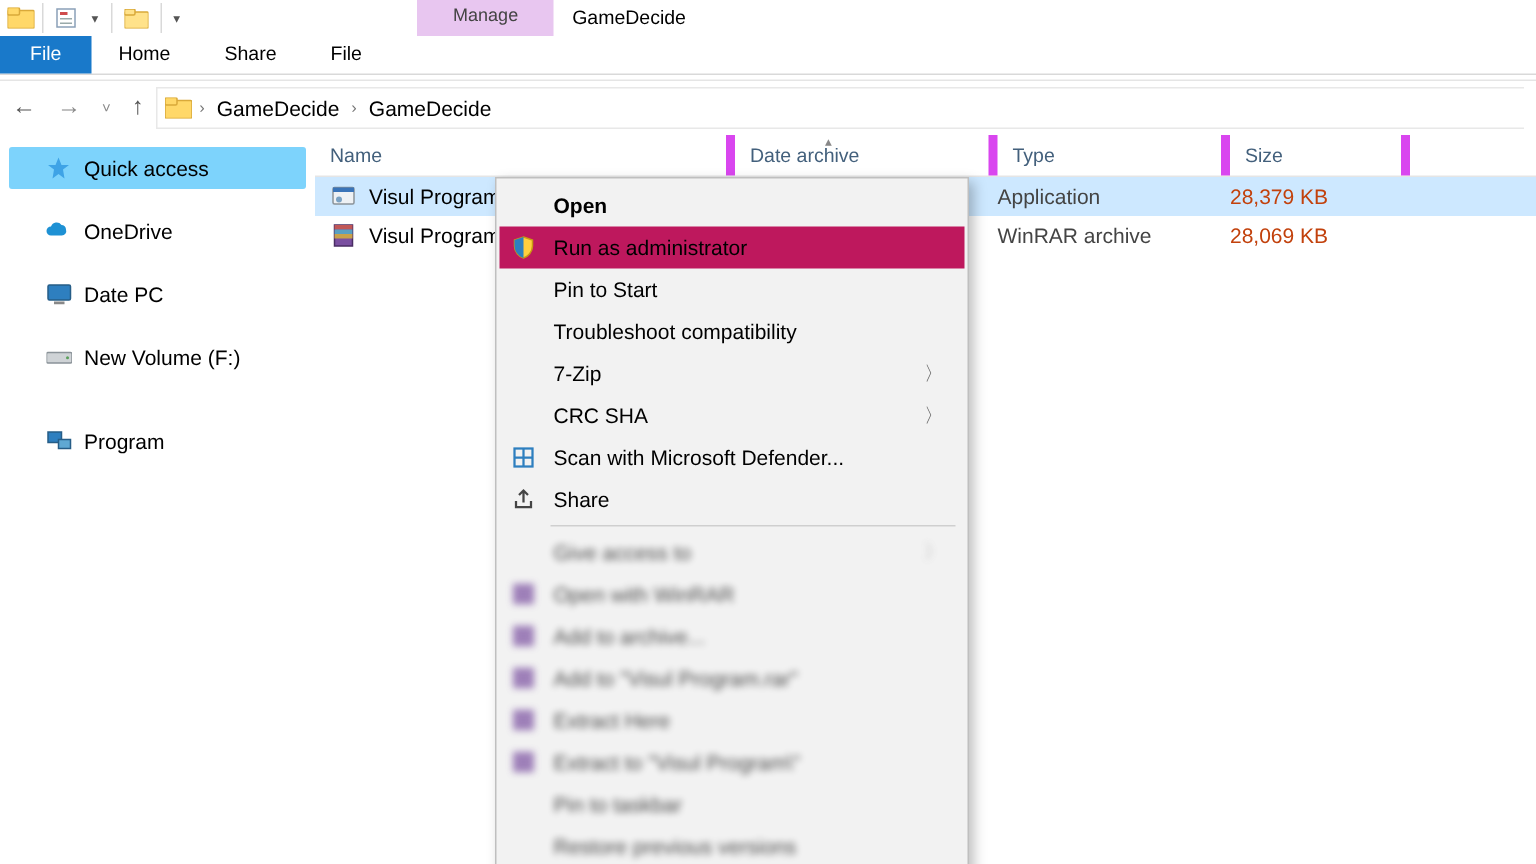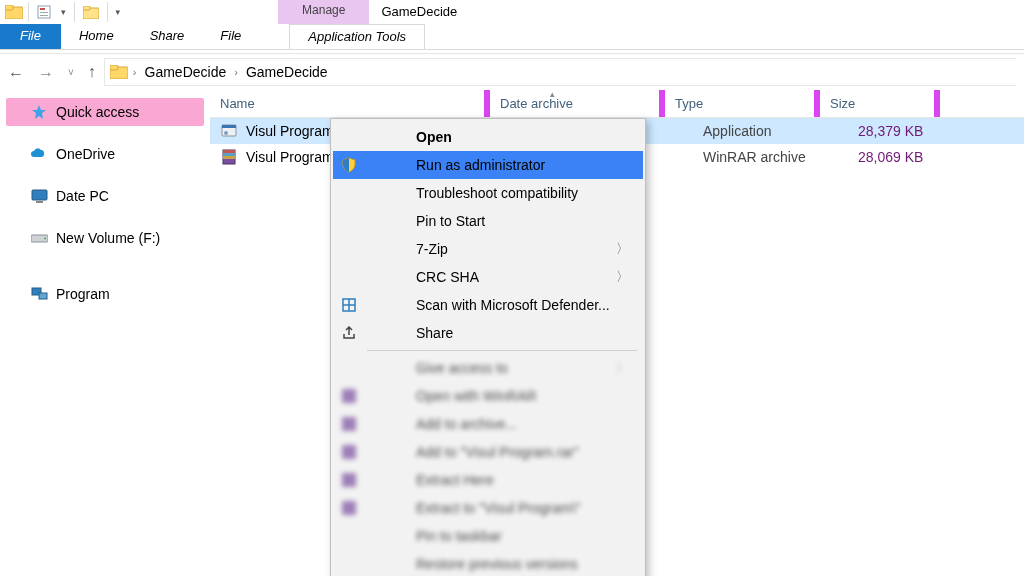--- a/index.html
+++ b/index.html
@@ -8,56 +8,56 @@
   .titlebar { display: flex; align-items: stretch; height: 24px; font-size: 12px; }
   .titlebar .folder-ico { width: 28px; display:flex; align-items:center; justify-content:center; }
   .titlebar .sep { width:1px; background:#d9d9d9; margin:2px 0;}
   .titlebar .qat { display:flex; align-items:center; gap:2px; padding:0 4px;}
   .titlebar .qat span { padding:0 4px; }
   .titlebar .drop { font-size:9px; color:#555; }
   .tab-pink { background:#e8c6f0; padding:3px 24px; font-size:12px; color:#444; }
   .title-txt { padding:4px 12px; font-size:13px; }
   
   .ribbon { display:flex; height:26px; border-bottom:1px solid #d9d9d9; font-size:13px;}
-  .ribbon .tab { padding:4px 18px; cursor:default;font-style:italic;}
+  .ribbon .tab { padding:4px 18px; cursor:default;}
   .ribbon .tab.file { background:#1979ca; color:#fff; padding:4px 20px;}
   .ribbon .tab.app { border:1px solid #d9d9d9; border-bottom:0; }
   .ribbon-body { height:4px; border-bottom:1px solid #e5e5e5; }
   
   .navbar { display:flex; align-items:center; height:36px; padding:4px 8px; gap:8px; }
   .navbar .nav-arrows { display:flex; align-items:center; gap:14px; color:#888; font-size:16px; }
   .navbar .nav-arrows .enabled { color:#555; }
   .navbar .nav-arrows .sm { font-size:10px;}
   .addr { flex:1; display:flex; align-items:center; height:28px; border:1px solid #e8e8e8; border-right:0; padding:0 2px; font-size:14px;}
   .addr .crumb { padding:2px 6px; }
   .addr .chev { color:#777; font-size:11px; padding:0 2px;}
   .addr .folder-sm { width:24px; display:flex; align-items:center; justify-content:center;}
   
   .main { display:flex; height: calc(576px - 24px - 26px - 4px - 36px); }
   .sidebar { width:210px; padding:8px 6px; font-size:14px; }
   .sidebar .item { display:flex; align-items:center; gap:8px; padding:5px 8px 5px 24px; border-radius:2px; }
-  .sidebar .item.active { background:#f9a8d4; }
+  .sidebar .item.active { background:#7dd3fc; }
   .sidebar .ico { width:18px; height:18px; display:flex; align-items:center; justify-content:center; }
   
   .content { flex:1; font-size:14px; position:relative;}
   .cols { display:flex; height:28px; align-items:center; border-bottom:1px solid #e5e5e5; color:#43607c; font-size:13px;}
   .cols div { padding:0 10px; border-right:6px solid #d946ef; height:100%; display:flex; align-items:center;text-align:center;}
   .c-name{width:280px;} .c-date{width:175px;} .c-type{width:155px;} .c-size{width:120px; border-right:0;}
   .sort-caret { font-size:9px; position:absolute; left:340px; top:-1px; color:#888;}
   .row { display:flex; align-items:center; height:26px; }
   .row.sel { background:#cde8ff; }
   .row .cell { display:flex; align-items:center; gap:8px;}
-  .row .c-name{width:280px;} .row .c-date{width:175px;} .row .c-type{width:155px; color:#444;margin-left:38px;} .row .c-size{width:120px; color:#701a75; justify-content:flex-start;}
+  .row .c-name{width:280px;} .row .c-date{width:175px;} .row .c-type{width:155px; color:#444;} .row .c-size{width:120px; color:#c2410c; justify-content:flex-start;}
   .file-ico { width:18px; height:18px; display:flex; align-items:center; justify-content:center; margin-left:10px;}
   
   .ctxmenu { position:absolute; left:120px; top:28px; width:316px; background:#f2f2f2; border:1px solid #bfbfbf; box-shadow:3px 3px 8px rgba(0,0,0,.25); padding:4px 2px; font-size:14px;}
   .ctxmenu .mi { display:flex; align-items:center; height:28px; padding:0 14px 0 6px; gap:10px;}
-  .ctxmenu .mi.hover { background:#3b82f6;}
+  .ctxmenu .mi.hover { background:#be185d;}
   .ctxmenu .mi .mico { width:20px; display:flex; justify-content:center;}
-  .ctxmenu .mi .lbl { flex:1;margin-left:47px; }
+  .ctxmenu .mi .lbl { flex:1; }
   .ctxmenu .mi .sub { color:#666; font-size:13px;}
   .ctxmenu .mi.bold .lbl { font-weight:600;}
   .ctxmenu hr { border:0; border-top:1px solid #cfcfcf; margin:3px 6px 3px 34px;}
   .ctxmenu .blurwrap { filter: blur(2.5px); opacity:.7;}
   
   svg { display:block; }
 </style>
 </head>
 <body>
 
@@ -97,21 +97,20 @@
   <div class="tab-pink">Manage</div>
   <div class="title-txt">GameDecide</div>
 </div>
 
 <div class="ribbon">
   <div class="tab file">File</div>
   <div class="tab">Home</div>
   <div class="tab">Share</div>
   <div class="tab">File</div>
   <div style="width:30px"></div>
-  <div class="tab app">Application Tools</div>
 </div>
 <div class="ribbon-body"></div>
 
 <div class="navbar">
   <div class="nav-arrows">
     <span class="enabled">←</span>
     <span>→</span>
     <span class="sm">˅</span>
     <span class="enabled">↑</span>
   </div>
@@ -233,25 +232,25 @@
         <span class="mico">
             <svg width="16" height="16">
               <path d="M8 1l6 2v4c0 4-3 7-6 8-3-1-6-4-6-8V3z" fill="#ffcf3f" stroke="#c79a12"></path>
               <path d="M8 1v14c-3-1-6-4-6-8V3z" fill="#2e7fbf"></path>
             </svg>
           </span>
         <span class="lbl">Run as administrator</span>
       </div>
       <div class="mi">
         <span class="mico"></span>
+          <span class="lbl">Pin to Start</span>
+      </div>
+      <div class="mi">
+        <span class="mico"></span>
           <span class="lbl">Troubleshoot compatibility</span>
-      </div>
-      <div class="mi">
-        <span class="mico"></span>
-          <span class="lbl">Pin to Start</span>
       </div>
       <div class="mi">
         <span class="mico"></span>
           <span class="lbl">7-Zip</span>
           <span class="sub">〉</span>
       </div>
       <div class="mi">
         <span class="mico"></span>
           <span class="lbl">CRC SHA</span>
           <span class="sub">〉</span>

